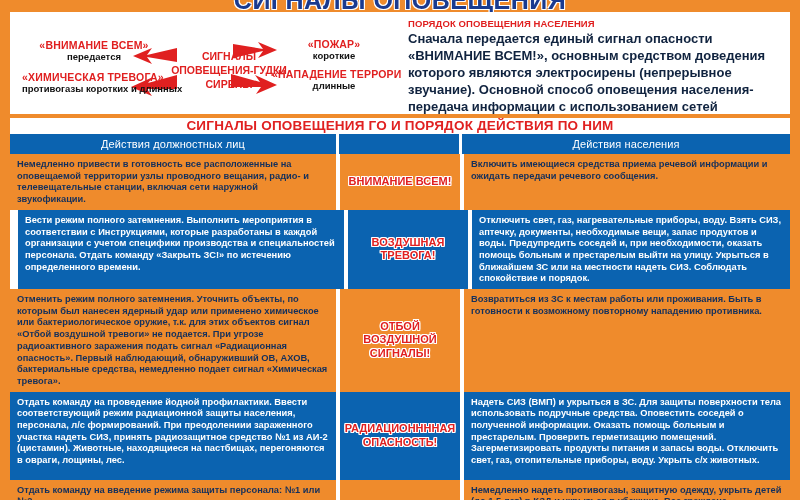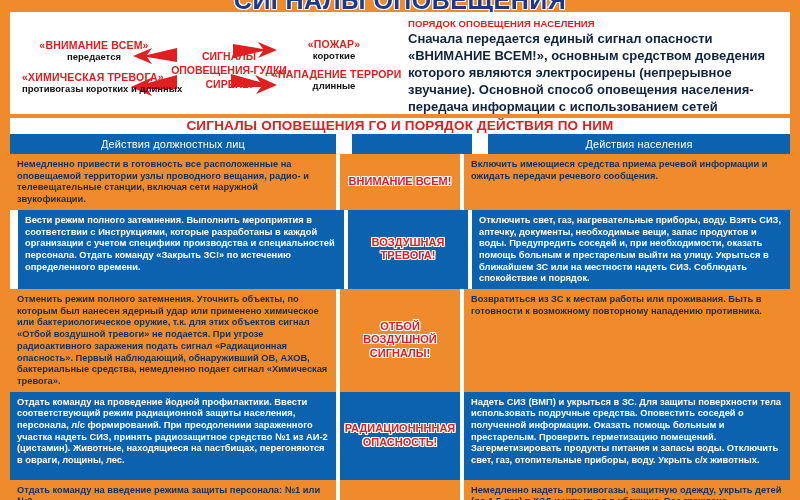--- a/index.html
+++ b/index.html
@@ -77,21 +77,21 @@
     font-size:13.5px;font-weight:bold;color:#e02020;letter-spacing:.2px;
     background:#ffffff;line-height:16px;height:16px;
   }
 
   
   .table{
     position:absolute;left:10px;top:134px;width:780px;height:366px;
     background:#ffffff;
     display:flex;flex-direction:column;
   }
-  .thead{display:flex;height:20px;flex:0 0 20px;gap:16px;}
+  .thead{display:flex;height:20px;flex:0 0 20px;gap:3px;}
   .th{
     background:#0b63b0;color:#ffffff;font-size:11px;font-weight:normal;
     display:flex;align-items:center;justify-content:center;
     letter-spacing:.1px;
   }
   .th-left{flex:0 0 326px;}
   .th-mid{flex:0 0 120px;}
   .th-right{flex:1;}
 
   .tbody{flex:1;display:flex;flex-direction:column;}

